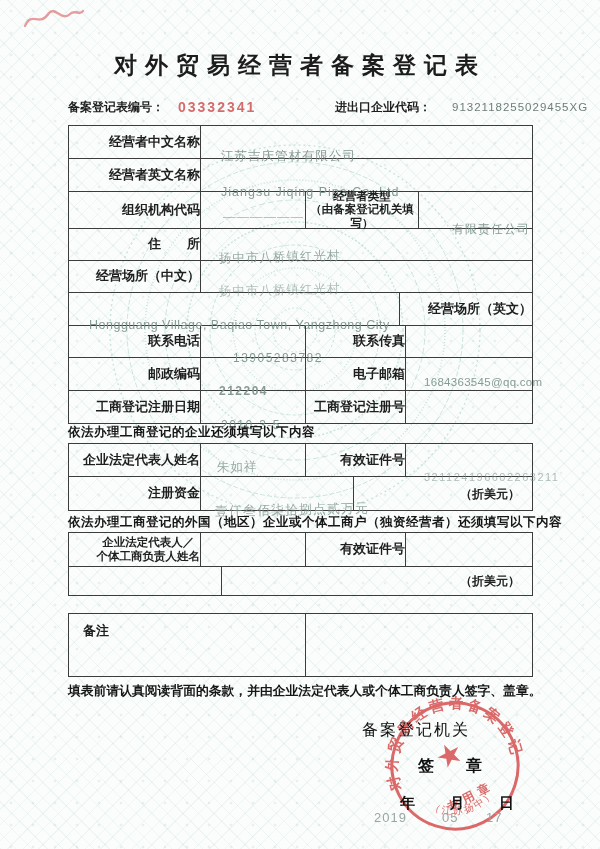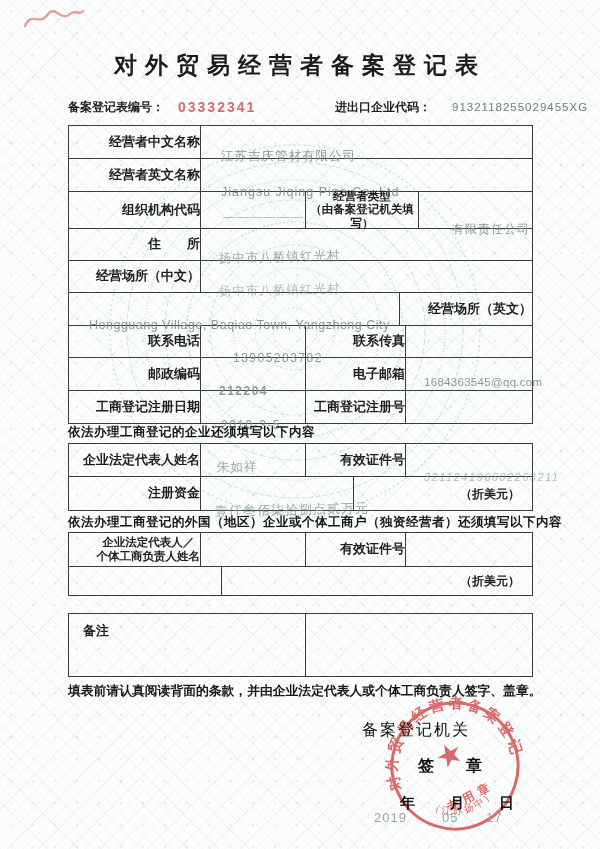--- a/index.html
+++ b/index.html
@@ -187,21 +187,21 @@
       <div class="td w-label">
           <span class="lbl">企业法定代表人姓名</span>
         </div>
       <div class="td w-v1">
         <span class="fill hand" style="left:16px;bottom:0px;">朱如祥</span>
       </div>
       <div class="td w-l2">
           <span class="lbl">有效证件号</span>
         </div>
       <div class="td grow">
-        <span class="fill num faint" style="left:18px;bottom:-7px;font-size:11px;font-style:italic;">321124196602263211</span>
+        <span class="fill num faint" style="left:18px;bottom:-7px;font-size:11px;">321124196602263211</span>
       </div>
     </div>
     <div class="tr" style="height:33px">
       <div class="td w-label">
           <span class="lbl">注册资金</span>
         </div>
       <div class="td w-cap">
         <span class="fill hand" style="left:14px;bottom:-9px;font-size:13px;">壹仟叁佰柒拾捌点贰万元</span>
       </div>
       <div class="td grow">

